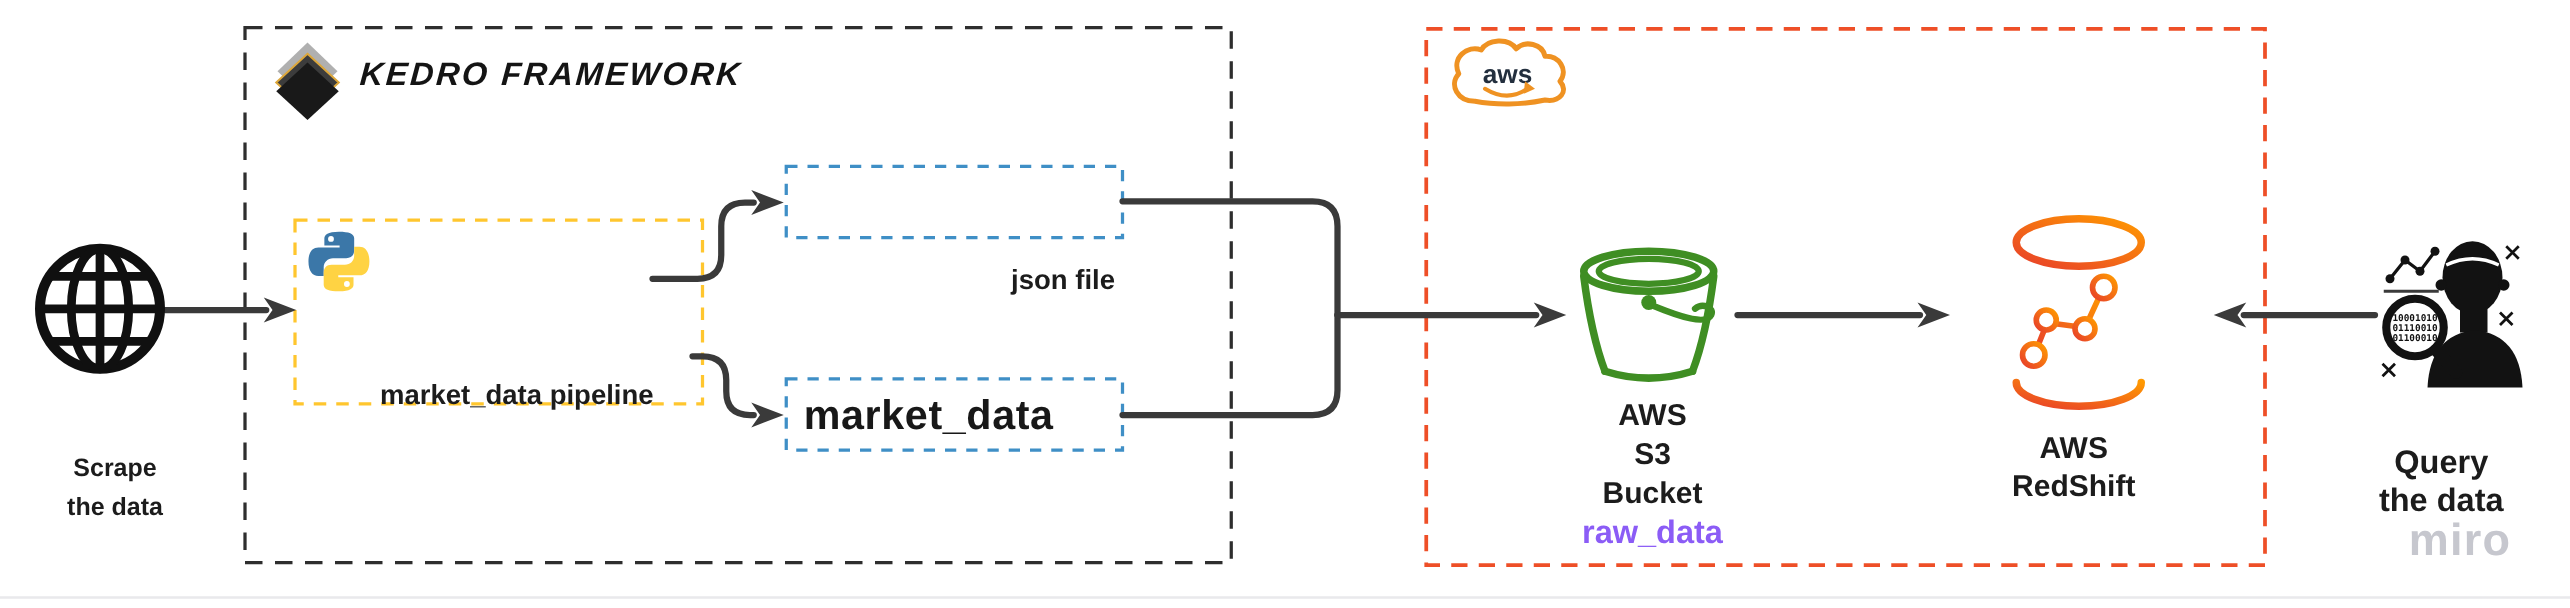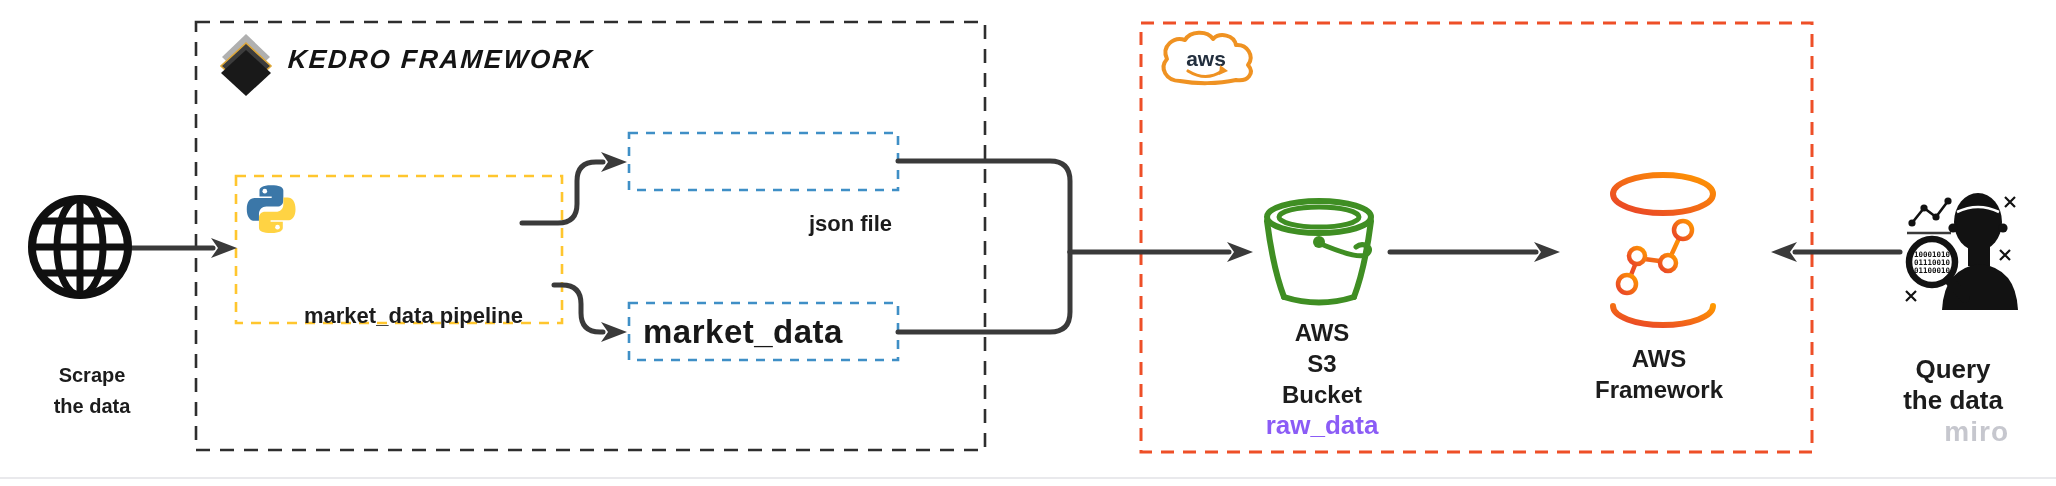--- a/index.html
+++ b/index.html
@@ -35,21 +35,21 @@
   .file-note { width:200px; text-align:right; font-size:22px; }
   .file-json { left:692px; top:211px; }
   .file-csv  { left:692px; top:381px; }
   .stack { position:absolute; text-align:center; font-weight:700; }
   .stack span { display:block; }
   .source-stack   { left:12px;   top:360px; width:160px; font-size:20px; line-height:31px; }
   .s3-stack       { left:1232px; top:317px; width:180px; font-size:24px; line-height:31px; }
   .s3-stack .bucket-name { color:#8b5cf6; font-size:26px; }
   .rs-stack       { left:1569px; top:343px; width:180px; font-size:24px; line-height:31px; }
   .consumer-stack { left:1863px; top:354px; width:180px; font-size:26px; line-height:31px; }
-  .consumer-stack .watermark { color:#c6c7ce; font-size:28px; text-align:right;
+  .consumer-stack .watermark { color:#c6c7ce; font-size:36px; text-align:right;
                                padding-right:34px; letter-spacing:1px; }
   .hairline { position:absolute; left:0; top:477px; width:100%; height:2px; background:#e9e9ec; }
 </style>
 </head>
 <body>
 
 <div class="canvas">
 
   <svg class="layer" width="2056" height="486" viewBox="0 0 2056 486">
     <defs>
@@ -182,21 +182,21 @@
 
   <div class="lbl stack s3-stack">
     <span>AWS</span>
     <span>S3</span>
     <span>Bucket</span>
     <span class="bucket-name">raw_data</span>
   </div>
 
   <div class="lbl stack rs-stack">
     <span>AWS</span>
-    <span>Framework</span>
+    <span>RedShift</span>
   </div>
 
   <div class="lbl stack consumer-stack">
     <span>Query</span>
     <span>the data</span>
     <span class="watermark">miro</span>
   </div>
 
   <div class="hairline"></div>
 </div>

